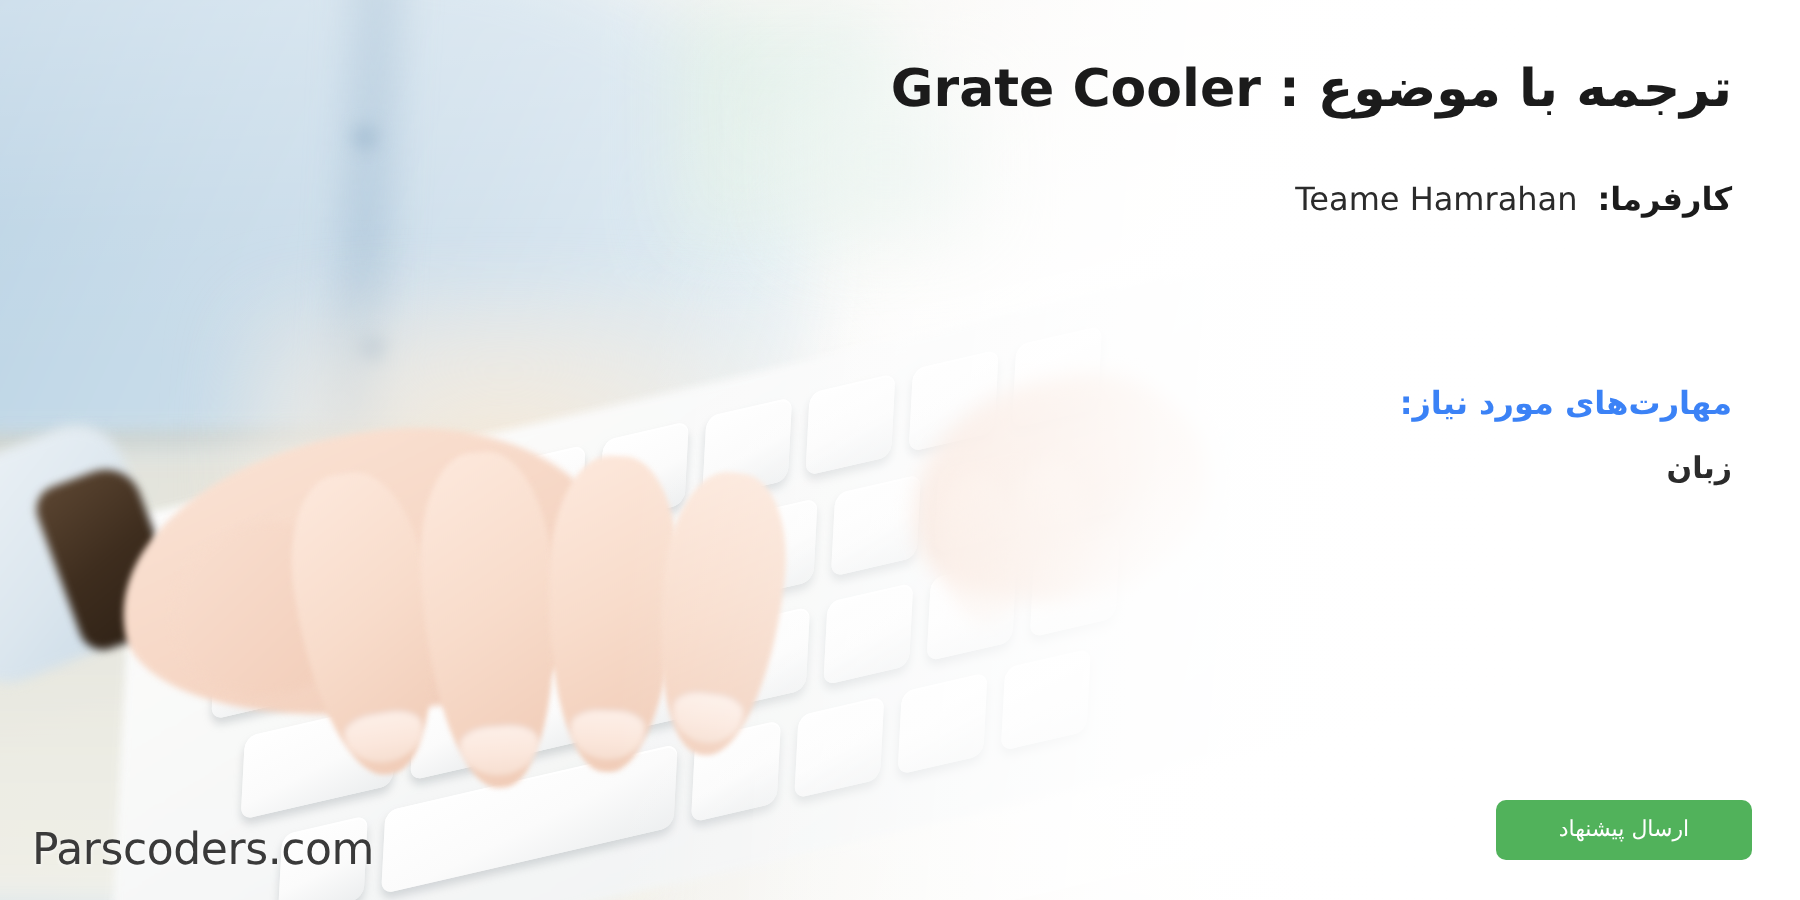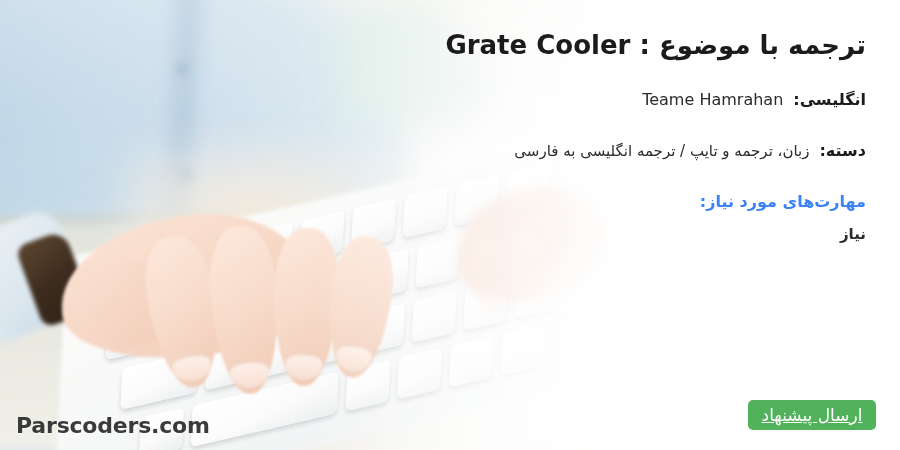--- a/index.html
+++ b/index.html
@@ -347,36 +347,35 @@
   .cta-button {
     position: absolute;
     right: 24px;
     top: 400px;
     width: 128px;
     height: 30px;
     border: none;
     border-radius: 5px;
     background: #51b25b;
     color: #ffffff;
-    font-size: 17px;
+    font-size: 11px;
     font-family: "DejaVu Sans", "Liberation Sans", sans-serif;
     font-weight: normal;
     cursor: pointer;
     line-height: 30px;
     padding: 0;
     text-align: center;
-    text-decoration: underline;
   }
 
   .watermark {
     position: absolute;
     left: 16px;
     top: 413px;
     font-size: 22px;
-    font-weight: bold;
+    font-weight: normal;
     color: #3a3a3a;
     direction: ltr;
     text-shadow: 0 1px 2px rgba(255,255,255,0.7);
     letter-spacing: -0.2px;
   }
 </style>
 </head>
 <body>
 
 <div id="banner">
@@ -463,29 +462,26 @@
 
     <div class="top-veil"></div>
     <div class="right-veil"></div>
   </div>
 
   <div class="overlay">
 
     <div class="job-title">ترجمه با موضوع : Grate Cooler</div>
 
     <div class="meta-row row-employer">
-      <span class="label">انگلیسی:</span><span class="value">Teame Hamrahan</span>
+      <span class="label">کارفرما:</span><span class="value">Teame Hamrahan</span>
     </div>
 
-    <div class="meta-row row-category">
-      <span class="label">دسته:</span><span class="value">زبان، ترجمه و تایپ / ترجمه انگلیسی به فارسی</span>
-    </div>
 
     <div class="skills-label">مهارت‌های مورد نیاز:</div>
 
-    <div class="skills-value">نیاز</div>
+    <div class="skills-value">زبان</div>
 
     <button class="cta-button">ارسال پیشنهاد</button>
 
     <div class="watermark">Parscoders.com</div>
   </div>
 
 </div>
 
 </body></html>

